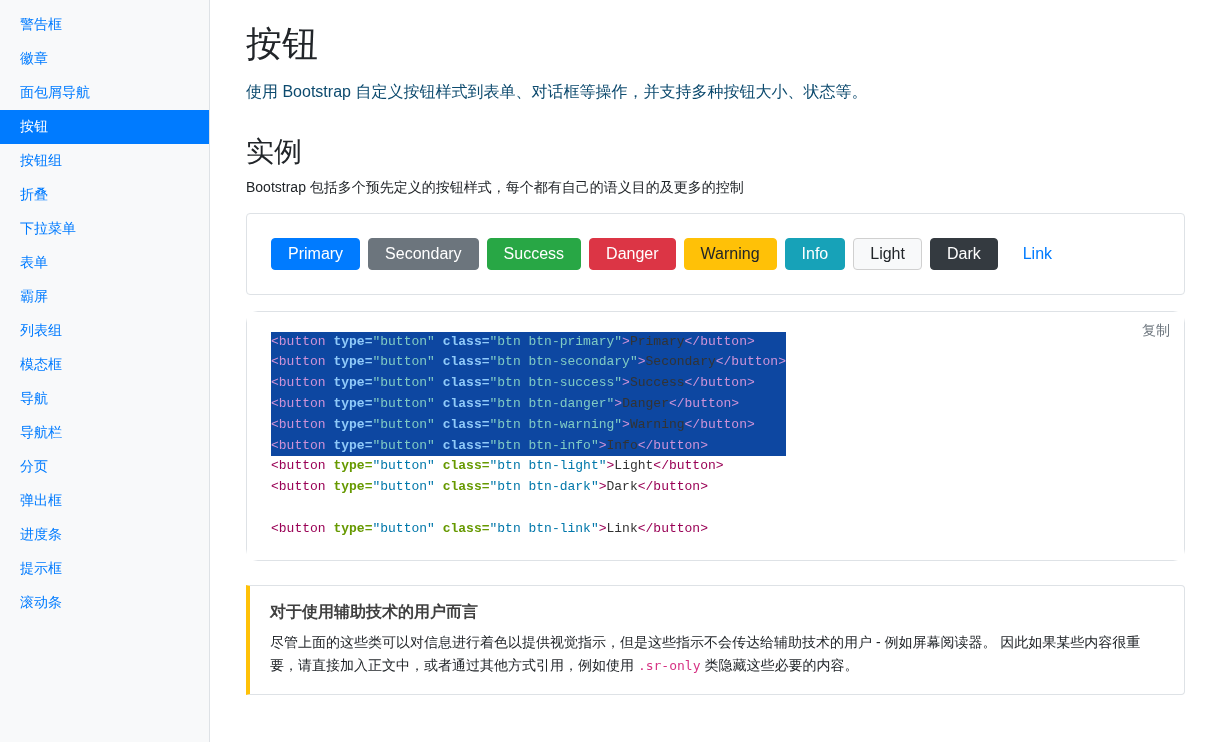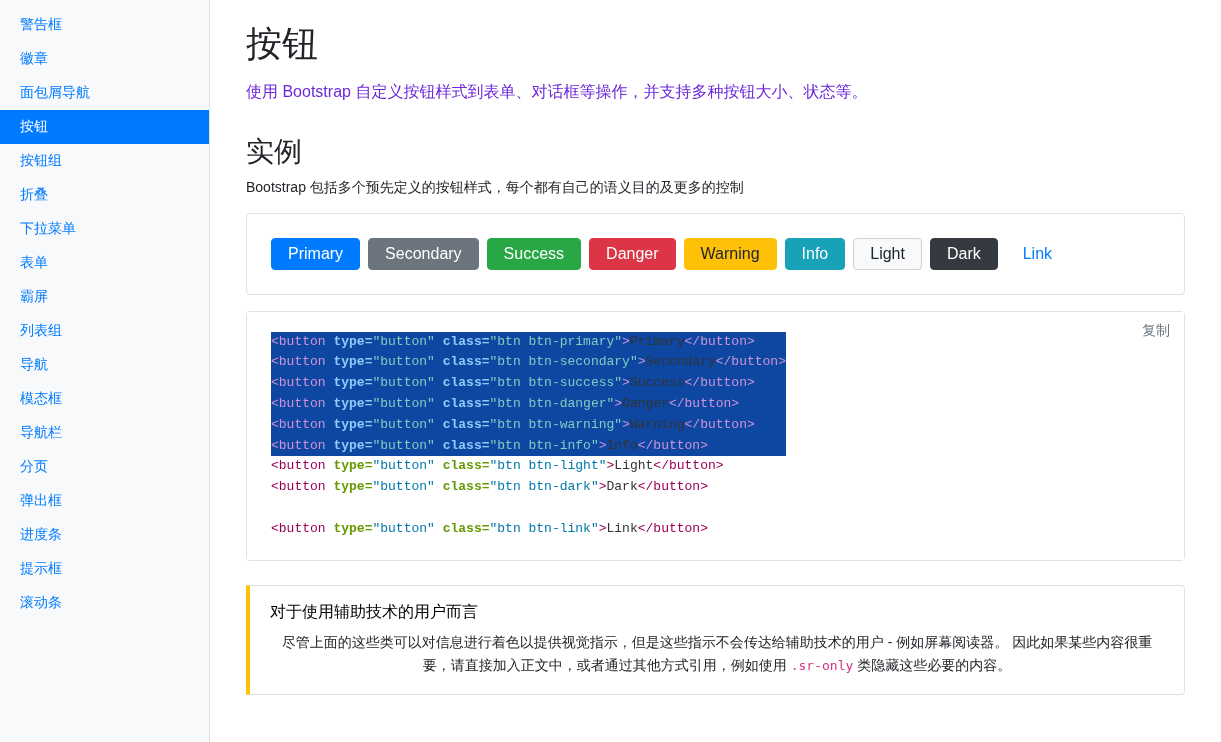--- a/index.html
+++ b/index.html
@@ -35,21 +35,21 @@
     }
 
     .page-title {
       font-size: 36px;
       font-weight: 500;
       margin-bottom: 10px;
       color: #212529;
     }
     .page-subtitle {
       font-size: 16px;
-      color: #6d28d9;
+      color: #0c4a6e;
       margin-bottom: 28px;
       line-height: 1.6;
     }
     .section-title {
       font-size: 28px;
       font-weight: 500;
       color: #212529;
       margin-bottom: 8px;
     }
     .section-desc {
@@ -90,21 +90,21 @@
     .btn-danger { background: #dc3545; color: #fff; border-color: #dc3545; }
     .btn-warning { background: #ffc107; color: #212529; border-color: #ffc107; }
     .btn-info { background: #17a2b8; color: #fff; border-color: #17a2b8; }
     .btn-light { background: #f8f9fa; color: #212529; border-color: #d0d0d0; }
     .btn-dark { background: #343a40; color: #fff; border-color: #343a40; }
     .btn-link { background: transparent; color: #007bff; border-color: transparent; text-decoration: none; }
 
     
     .code-card {
       border: 1px solid #dee2e6;
-      border-radius: 4px;
+      border-radius: 12px;
       margin-bottom: 24px;
       position: relative;
     }
     .code-card-body {
       padding: 20px 24px;
       background: #fff;
     }
     .copy-btn {
       position: absolute;
       top: 10px;
@@ -143,29 +143,28 @@
     .info-box {
       border-left: 4px solid #ffc107;
       background: #fff;
       padding: 16px 20px;
       border: 1px solid #dee2e6;
       border-left: 4px solid #ffc107;
       border-radius: 0 4px 4px 0;
     }
     .info-box-title {
       font-size: 16px;
-      font-weight: 400;
+      font-weight: 700;
       margin-bottom: 8px;
-      color: #000000;
+      color: #404040;
     }
     .info-box-text {
       font-size: 14px;
       color: #212529;
       line-height: 1.7;
-      text-align: center;
     }
     .info-box-text .code-inline {
       font-family: Consolas, monospace;
       background: none;
       color: #d63384;
       font-size: 13px;
     }
   </style>
 </head>
 <body>
@@ -175,22 +174,22 @@
 <a class="sidebar-item" href="#">警告框</a>
     <a class="sidebar-item" href="#">徽章</a>
     <a class="sidebar-item" href="#">面包屑导航</a>
     <a class="sidebar-item active" href="#">按钮</a>
     <a class="sidebar-item" href="#">按钮组</a>
     <a class="sidebar-item" href="#">折叠</a>
     <a class="sidebar-item" href="#">下拉菜单</a>
     <a class="sidebar-item" href="#">表单</a>
     <a class="sidebar-item" href="#">霸屏</a>
     <a class="sidebar-item" href="#">列表组</a>
+    <a class="sidebar-item" href="#">模态框</a>
     <a class="sidebar-item" href="#">导航</a>
-    <a class="sidebar-item" href="#">模态框</a>
     <a class="sidebar-item" href="#">导航栏</a>
     <a class="sidebar-item" href="#">分页</a>
     <a class="sidebar-item" href="#">弹出框</a>
     <a class="sidebar-item" href="#">进度条</a>
     <a class="sidebar-item" href="#">提示框</a>
     <a class="sidebar-item" href="#">滚动条</a>
   </nav>
 
 <main class="main">
   <h1 class="page-title">按钮</h1>

